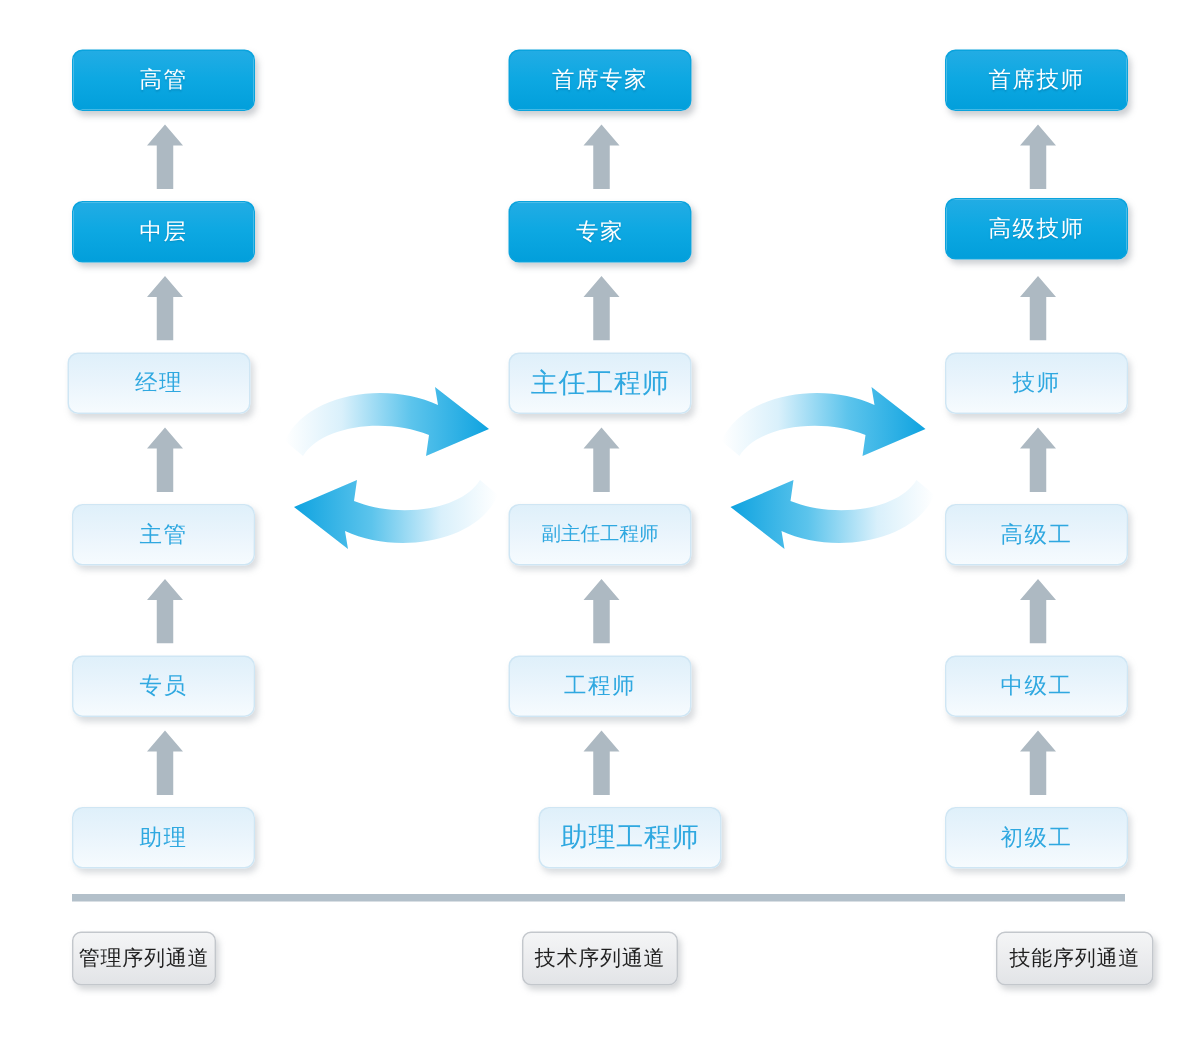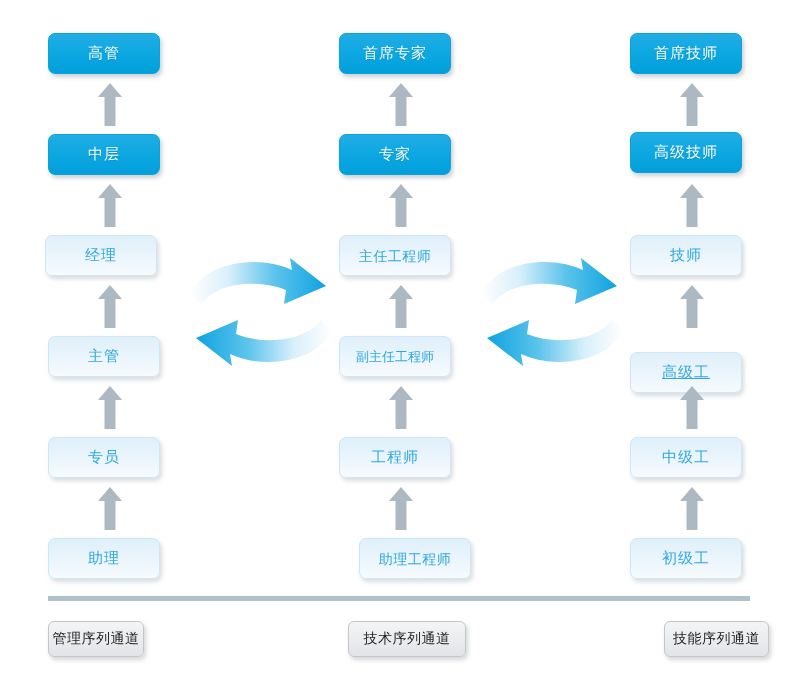--- a/index.html
+++ b/index.html
@@ -16,21 +16,21 @@
 
   #diagram {
     position: relative;
     width: 800px;
     height: 700px;
   }
 
   
   .node {
     position: absolute;
-    width: 112px;
+    width: 122px;
     height: 41px;
     border-radius: 7px;
     display: flex;
     align-items: center;
     justify-content: center;
     box-sizing: border-box;
     letter-spacing: 1px;
     font-size: 15px;
     line-height: 1;
     white-space: nowrap;
@@ -45,21 +45,21 @@
   }
 
   .node.secondary {
     background: linear-gradient(180deg, #dff0fa 0%, #e9f4fc 45%, #f6fbfe 100%);
     color: #2fa8e0;
     border: 1px solid #cfe6f4;
     box-shadow: 2px 3px 4px rgba(150, 158, 166, 0.36);
   }
 
   .node.small-text {
-    font-size: 14px;
+    font-size: 18px;
     letter-spacing: 0.5px;
   }
 
   
   .up-arrow {
     position: absolute;
     width: 26px;
     height: 44px;
   }
 
@@ -235,21 +235,21 @@
   <div class="node secondary" style="left:630px; top:235px;">
     <span>技师</span>
   </div>
 
   <div class="up-arrow" style="left:679px; top:284px;">
     <svg viewBox="0 0 26 44" width="26" height="44" aria-hidden="true">
       <path d="M13 1 L25 15 L18.5 15 L18.5 44 L7.5 44 L7.5 15 L1 15 Z" fill="#adb9c2"></path>
     </svg>
   </div>
 
-  <div class="node secondary" style="left:630px; top:352px;text-decoration:underline;">
+  <div class="node secondary" style="left:630px; top:336px;">
     <span>高级工</span>
   </div>
 
   <div class="up-arrow" style="left:679px; top:385px;">
     <svg viewBox="0 0 26 44" width="26" height="44" aria-hidden="true">
       <path d="M13 1 L25 15 L18.5 15 L18.5 44 L7.5 44 L7.5 15 L1 15 Z" fill="#adb9c2"></path>
     </svg>
   </div>
 
   <div class="node secondary" style="left:630px; top:437px;">
@@ -333,21 +333,21 @@
                C 80 94, 122 88, 134 68 Z" fill="url(#swapBotB)"></path>
     </svg>
   </div>
 
   <div class="divider"></div>
 
   <div class="channel" style="left:48px; top:621px; width:96px;">
     <span>管理序列通道</span>
   </div>
 
-  <div class="channel" style="left:348px; top:621px; width:118px;">
+  <div class="channel" style="left:348px; top:621px; width:104px;">
     <span>技术序列通道</span>
   </div>
 
   <div class="channel" style="left:664px; top:621px; width:105px;">
     <span>技能序列通道</span>
   </div>
 
 </div>
 
 </body></html>

